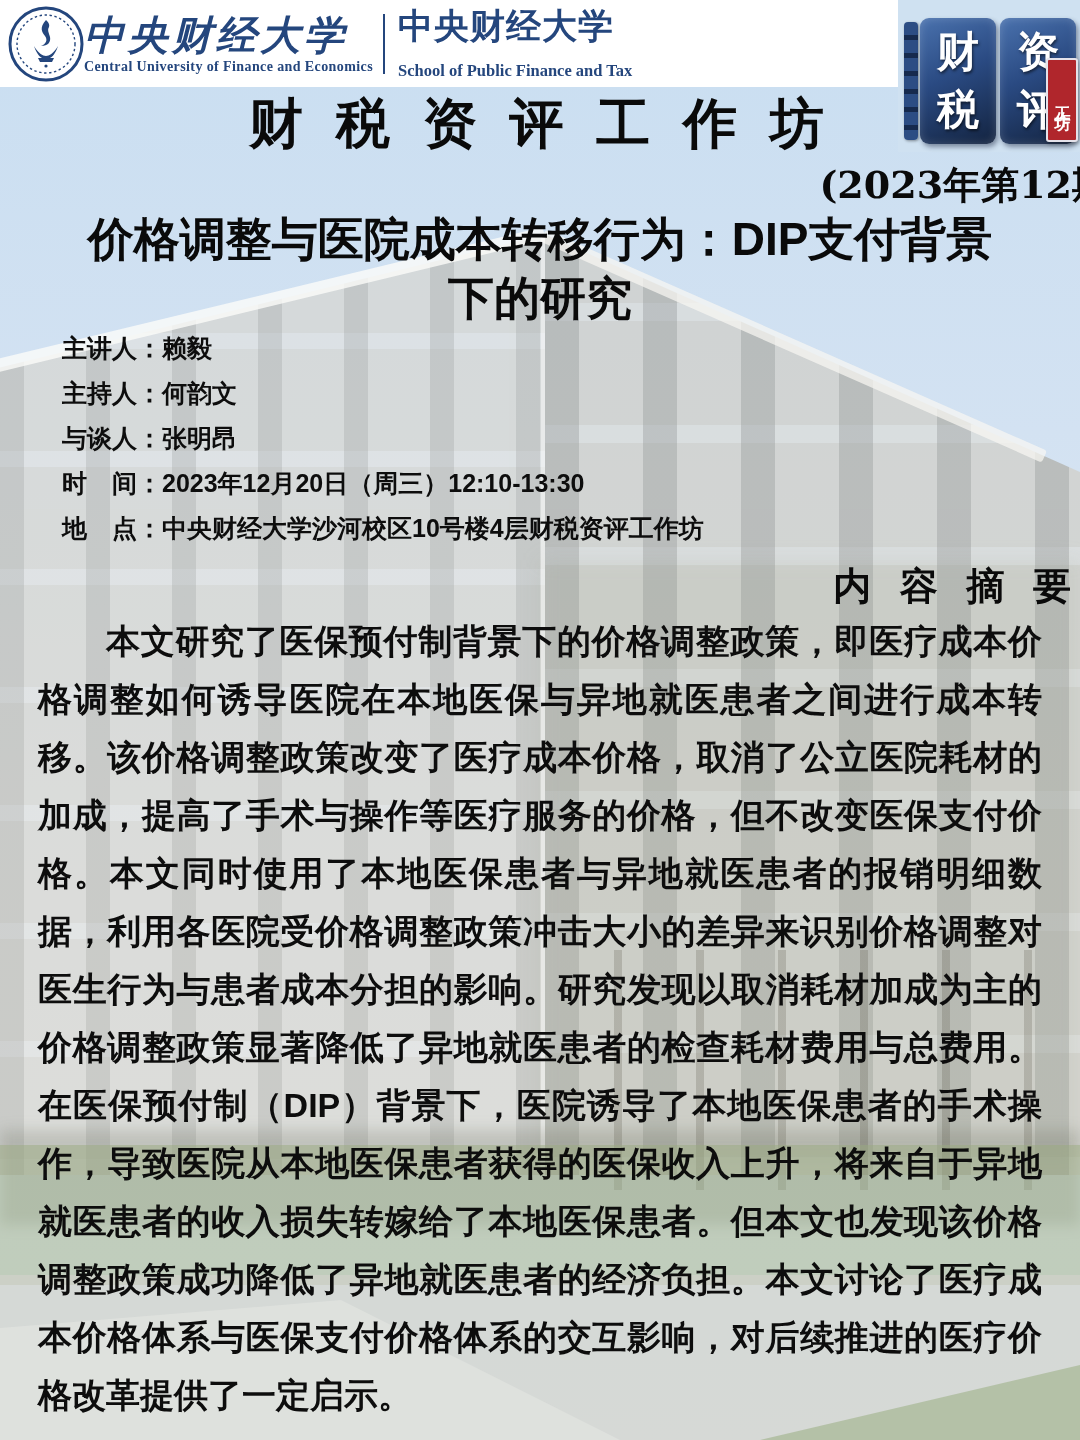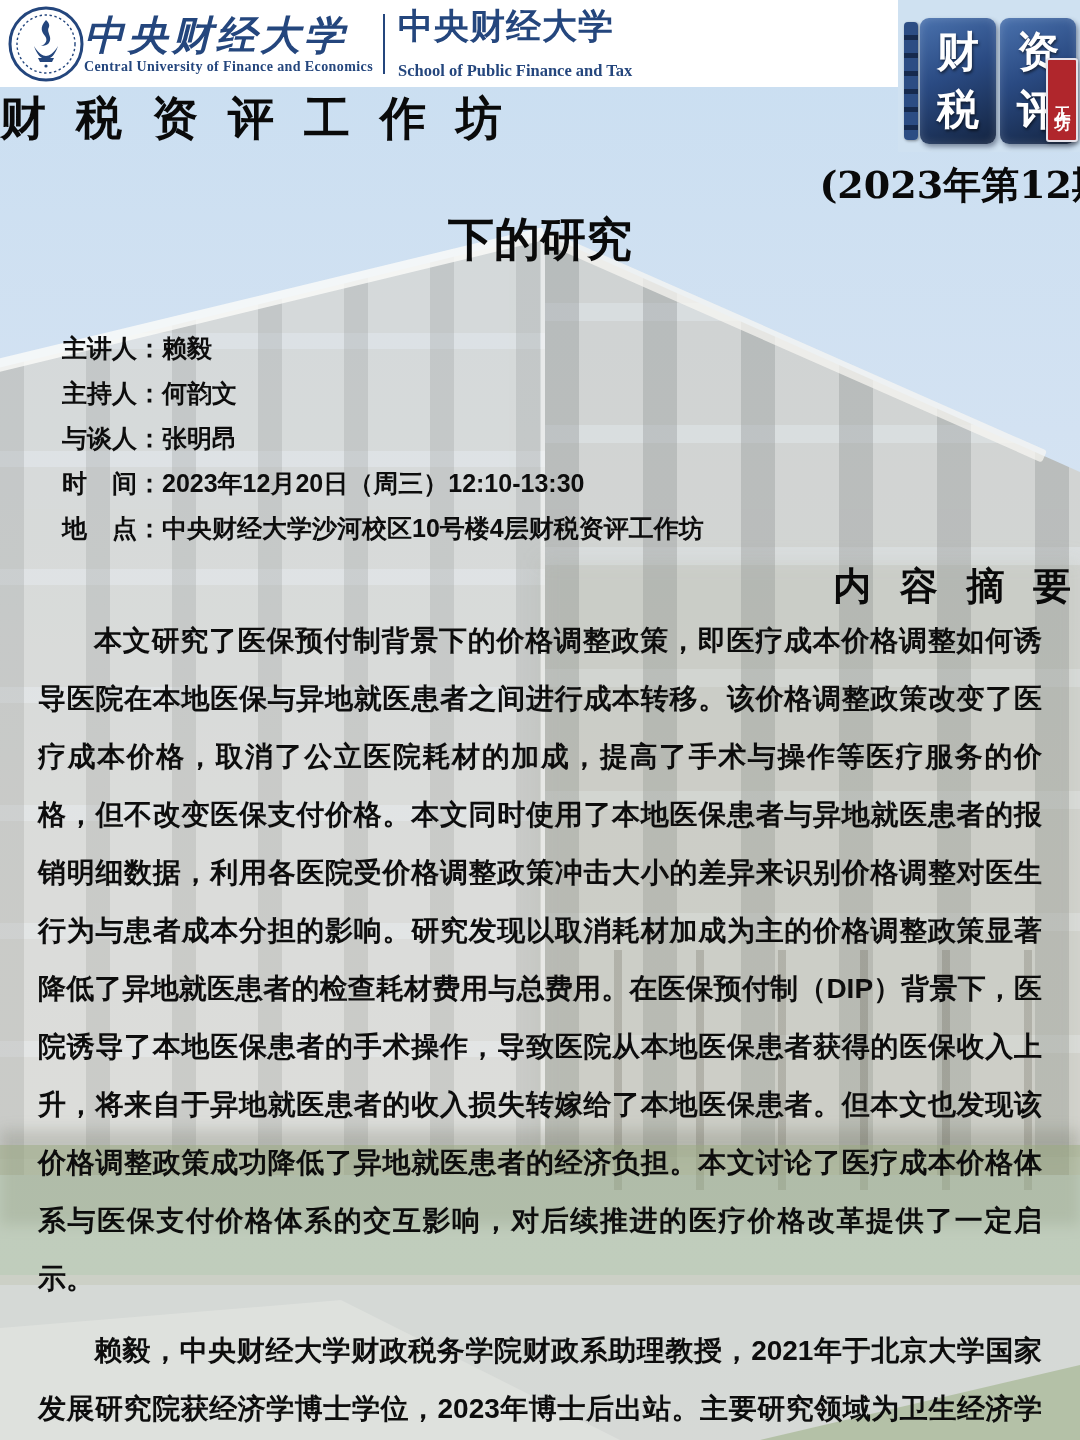--- a/index.html
+++ b/index.html
@@ -71,36 +71,36 @@
   .page-right{left:96px;}
   .page span{color:#fff;font-family:"DejaVu Serif","Liberation Serif",serif;font-weight:bold;
     font-size:42px;line-height:46px;text-shadow:1px 2px 3px rgba(0,0,0,.55);}
   .badge-seal{position:absolute;right:0;top:40px;width:28px;height:80px;background:#b0262c;
     border:2px solid #e4e2ea;border-radius:3px;display:flex;align-items:center;justify-content:center;
     box-shadow:1px 2px 4px rgba(0,0,0,.35);}
   .badge-seal span{writing-mode:vertical-rl;color:#fff;font-weight:bold;font-size:16px;letter-spacing:4px;
     font-family:"DejaVu Serif",serif;}
 
   
-  .main-title{position:absolute;left:0;top:88px;width:100%;z-index:6;
-    font-family:"DejaVu Serif","Liberation Serif",serif;font-weight:bold;font-size:46px;letter-spacing:7px;color:#0a0a0a;}
+  .main-title{position:absolute;left:0;top:88px;width:100%;text-align:center;z-index:6;
+    font-family:"DejaVu Serif","Liberation Serif",serif;font-weight:bold;font-size:54px;letter-spacing:7px;color:#0a0a0a;}
   .issue{position:absolute;left:0;top:160px;width:100%;text-align:right;z-index:6;
     font-family:"DejaVu Serif","Liberation Serif",serif;font-weight:bold;font-size:38px;color:#0a0a0a;margin-left:48px;}
   .talk-title{position:absolute;left:20px;top:210px;width:1040px;text-align:center;z-index:6;
     font-weight:bold;font-size:46px;line-height:59px;color:#0a0a0a;}
 
   
   .info{position:absolute;left:62px;top:326px;z-index:6;font-weight:bold;font-size:25px;color:#0d0d0d;}
   .info div{height:45px;line-height:45px;white-space:nowrap;}
 
   
   .abs-heading{position:absolute;left:0;top:561px;width:100%;text-align:right;z-index:6;
     font-weight:bold;font-size:38px;letter-spacing:9px;color:#0a0a0a;}
   .body-text{position:absolute;left:38px;top:612px;width:1004px;z-index:6;}
-  .body-text p{margin:0;font-weight:bold;font-size:28px;line-height:58px;color:#0d0d0d;
+  .body-text p{margin:0;font-weight:bold;font-size:34px;line-height:58px;color:#0d0d0d;
     text-align:justify;text-indent:2em;}
   .body-text p.bio{margin-top:14px;}
 </style>
 </head>
 <body>
 
 <div class="poster">
 
   <div class="bg bg-building-left"></div>
   <div class="bg bg-building-right"></div>
@@ -151,20 +151,21 @@
       <div class="badge-seal">
         <span>工作坊</span>
       </div>
     </div>
   </div>
 
   <div class="main-title">财 税 资 评 工 作 坊</div>
   <div class="issue">(2023年第12期)</div>
 
   <div class="talk-title">
+    <div>价格调整与医院成本转移行为：DIP支付背景</div>
     <div>下的研究</div>
   </div>
 
   <div class="info">
     <div>主讲人：赖毅</div>
     <div>主持人：何韵文</div>
     <div>与谈人：张明昂</div>
     <div>时　间：2023年12月20日（周三）12:10-13:30</div>
     <div>地　点：中央财经大学沙河校区10号楼4层财税资评工作坊</div>
   </div>

